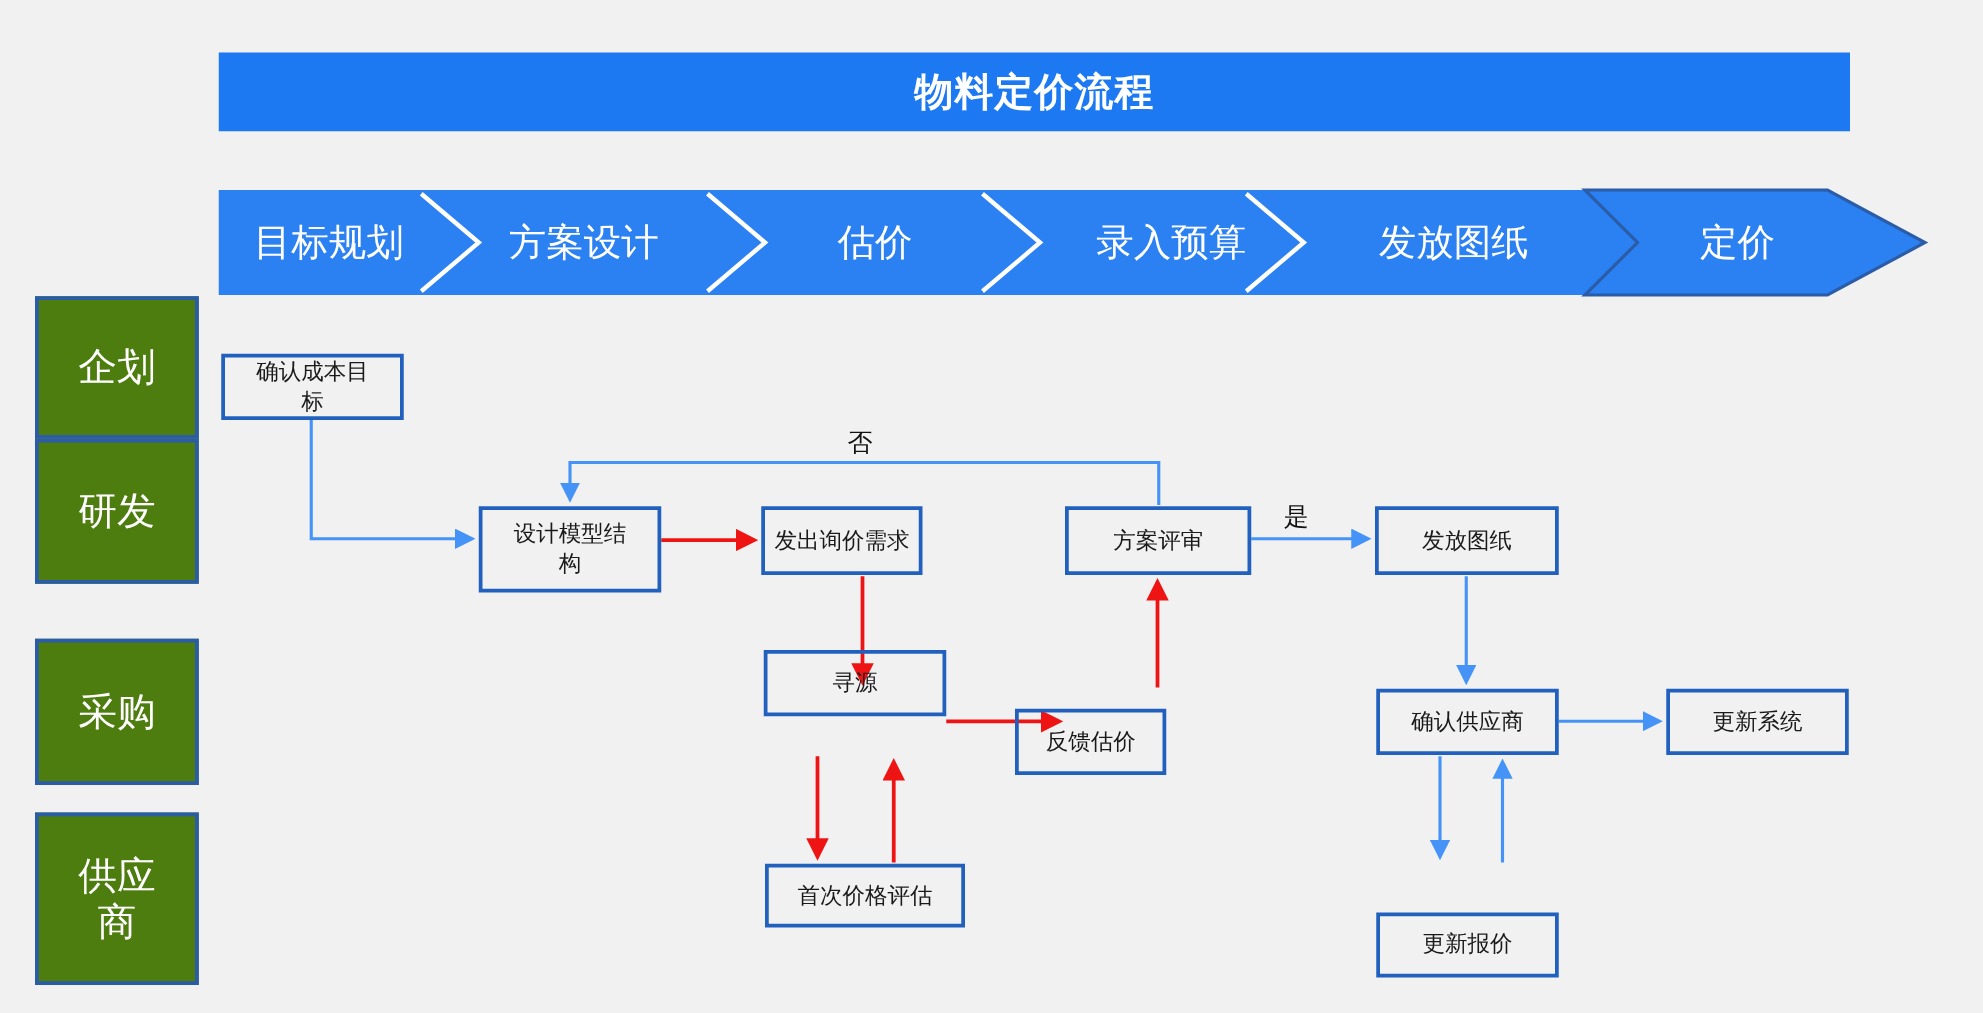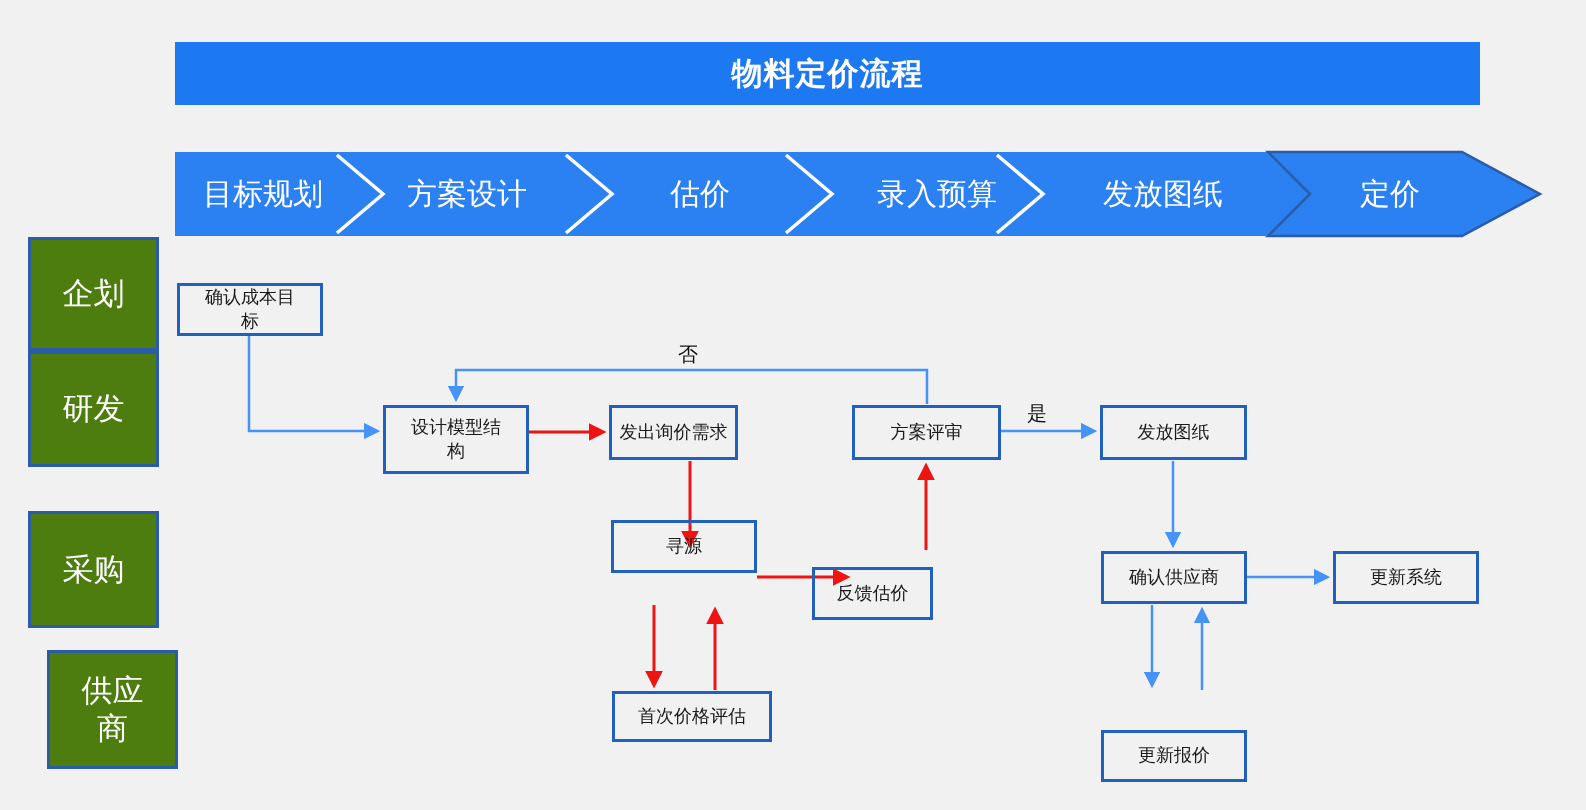--- a/index.html
+++ b/index.html
@@ -14,21 +14,21 @@
   }
   .lane{
     position:absolute;left:28px;width:131px;background:#4d7c0f;
     border:3px solid #2b5ca9;box-sizing:border-box;color:#fff;font-size:31px;
     display:flex;align-items:center;justify-content:center;text-align:center;
     white-space:pre-line;line-height:1.2;
   }
   .lane1{top:237px;height:114px;}
   .lane2{top:351px;height:116px;}
   .lane3{top:511px;height:117px;}
-  .lane4{top:650px;height:119px;margin-left:19px;}
+  .lane4{top:650px;height:138px;}
   .node{
     position:absolute;border:3px solid #2160bd;box-sizing:border-box;
     background:transparent;color:#1a1a1a;font-size:18px;
     display:flex;align-items:center;justify-content:center;text-align:center;
     white-space:pre-line;line-height:1.3;
   }
   svg.overlay{position:absolute;left:0;top:0;pointer-events:none;}
   svg text{font-family:"Liberation Sans",sans-serif;}
   .stage-label{fill:#ffffff;font-size:30px;}
   .edge-label{fill:#111111;font-size:20px;}

